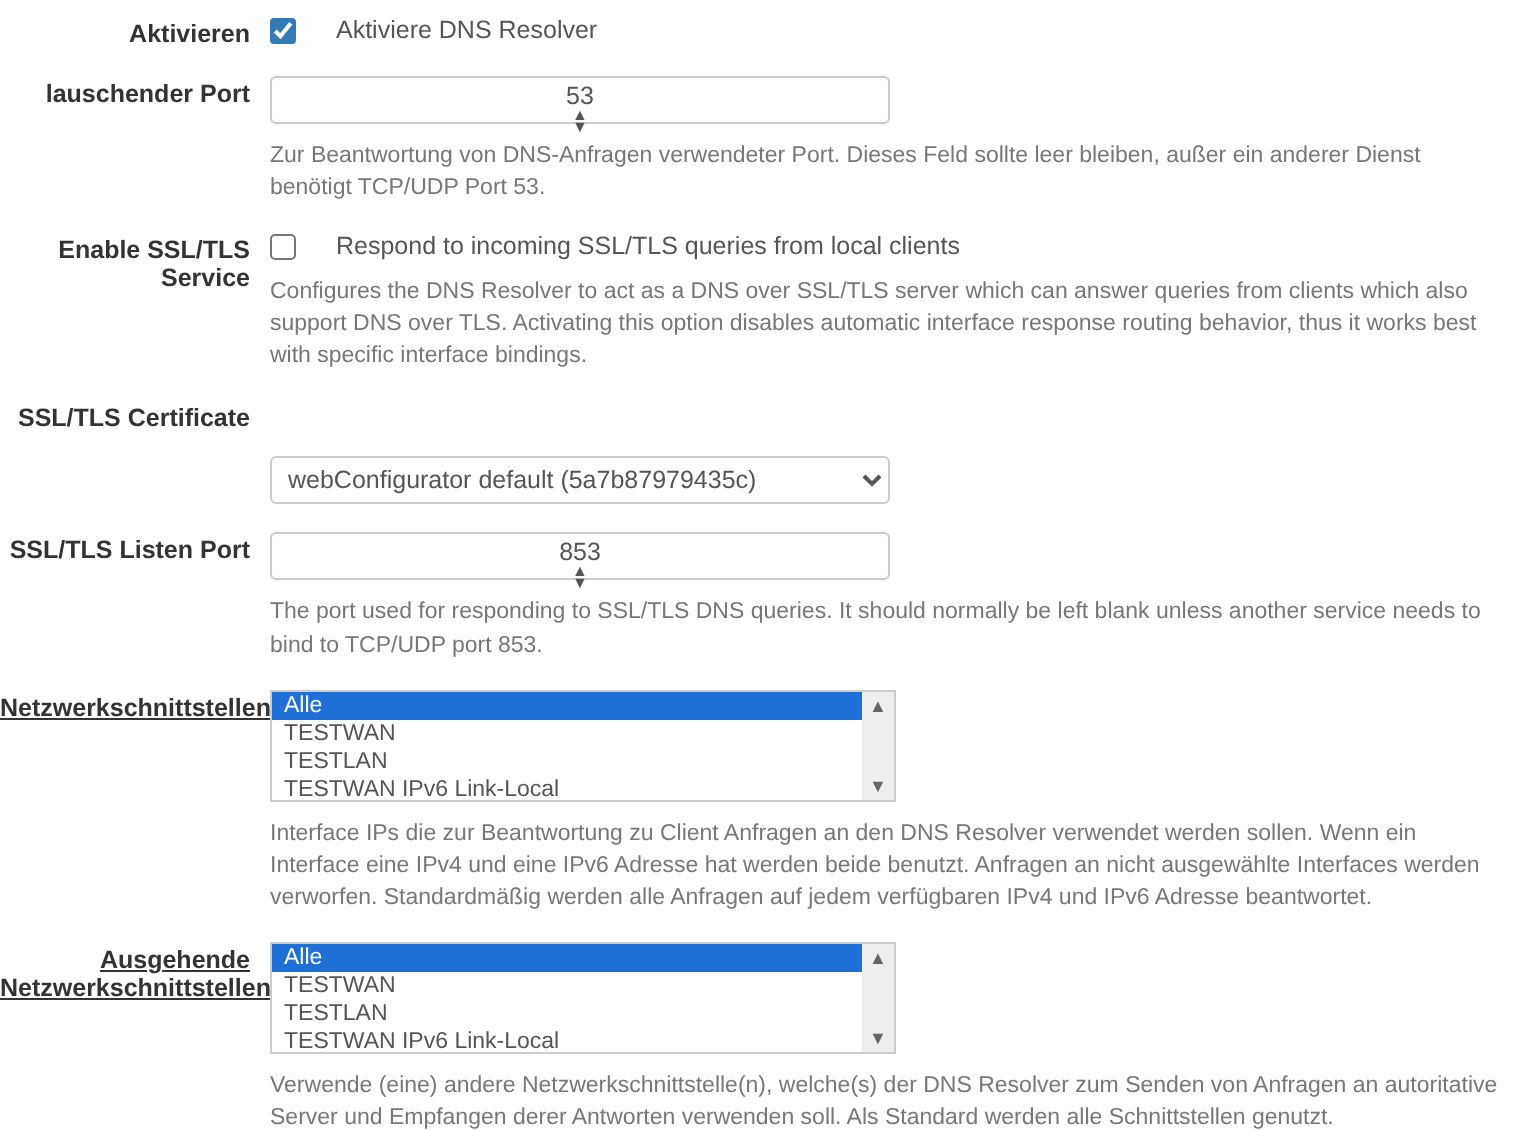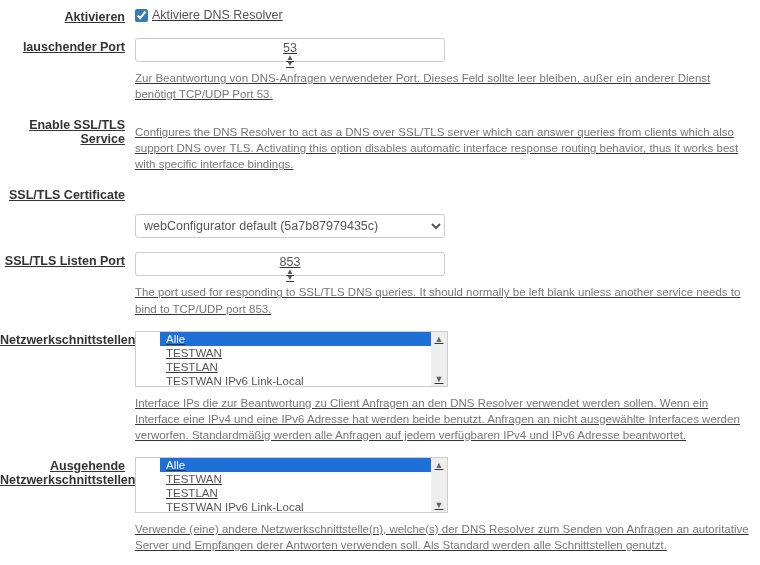--- a/index.html
+++ b/index.html
@@ -7,21 +7,20 @@
     font-family: Arial, Helvetica, sans-serif;
     font-size: 12.5px;
     color: #333;
     background: #fff;
     width: 760px;
   }
   .form-row {
     display: flex;
     align-items: flex-start;
     padding: 6px 8px 6px 0;
-    text-decoration: underline;
   }
   .label-col {
     width: 135px;
     flex-shrink: 0;
     text-align: right;
     padding-right: 10px;
     padding-top: 4px;
     font-weight: bold;
     color: #333;
   }
@@ -34,21 +33,21 @@
   }
   .help {
     color: #777;
     font-size: 11.5px;
     line-height: 1.4;
     margin-top: 8px;
   }
   .cb-row {
     display: flex;
     align-items: center;
-    gap: 4px;
+    gap: 20px;
     color: #555;
     font-size: 12.5px;
   }
   .cb-row span { color: #555; }
   input[type="checkbox"] {
     width: 13px; height: 13px;
     accent-color: #337ab7;
   }
   .text-input, .select-input {
     height: 24px;
@@ -83,21 +82,20 @@
     color: #555;
     background: #fff;
     padding: 2px 4px;
     margin-top: 28px;
   }
   .multiselect {
     border: 1px solid #ccc;
     width: 313px;
     height: 56px;
     display: flex;
-    padding-left: 24px;
   }
   .multiselect .options {
     flex: 1;
     overflow: hidden;
     font-size: 11.5px;
   }
   .multiselect .option {
     padding: 1px 6px;
     color: #555;
     white-space: nowrap;
@@ -142,20 +140,24 @@
           <div>▼</div>
         </span>
     </div>
     <div class="help">Zur Beantwortung von DNS-Anfragen verwendeter Port. Dieses Feld sollte leer bleiben, außer ein anderer Dienst benötigt TCP/UDP Port 53.</div>
   </div>
 </div>
 
 <div class="form-row">
   <div class="label-col">Enable SSL/TLS Service</div>
   <div class="field-col">
+    <label class="cb-row">
+      <input type="checkbox" style="">
+      <span>Respond to incoming SSL/TLS queries from local clients</span>
+    </label>
     <div class="help">Configures the DNS Resolver to act as a DNS over SSL/TLS server which can answer queries from clients which also support DNS over TLS. Activating this option disables automatic interface response routing behavior, thus it works best with specific interface bindings.</div>
   </div>
 </div>
 
 <div class="form-row">
   <div class="label-col">SSL/TLS Certificate</div>
   <div class="field-col">
     <select class="dropdown">
       <option>webConfigurator default (5a7b87979435c)</option>
     </select>

